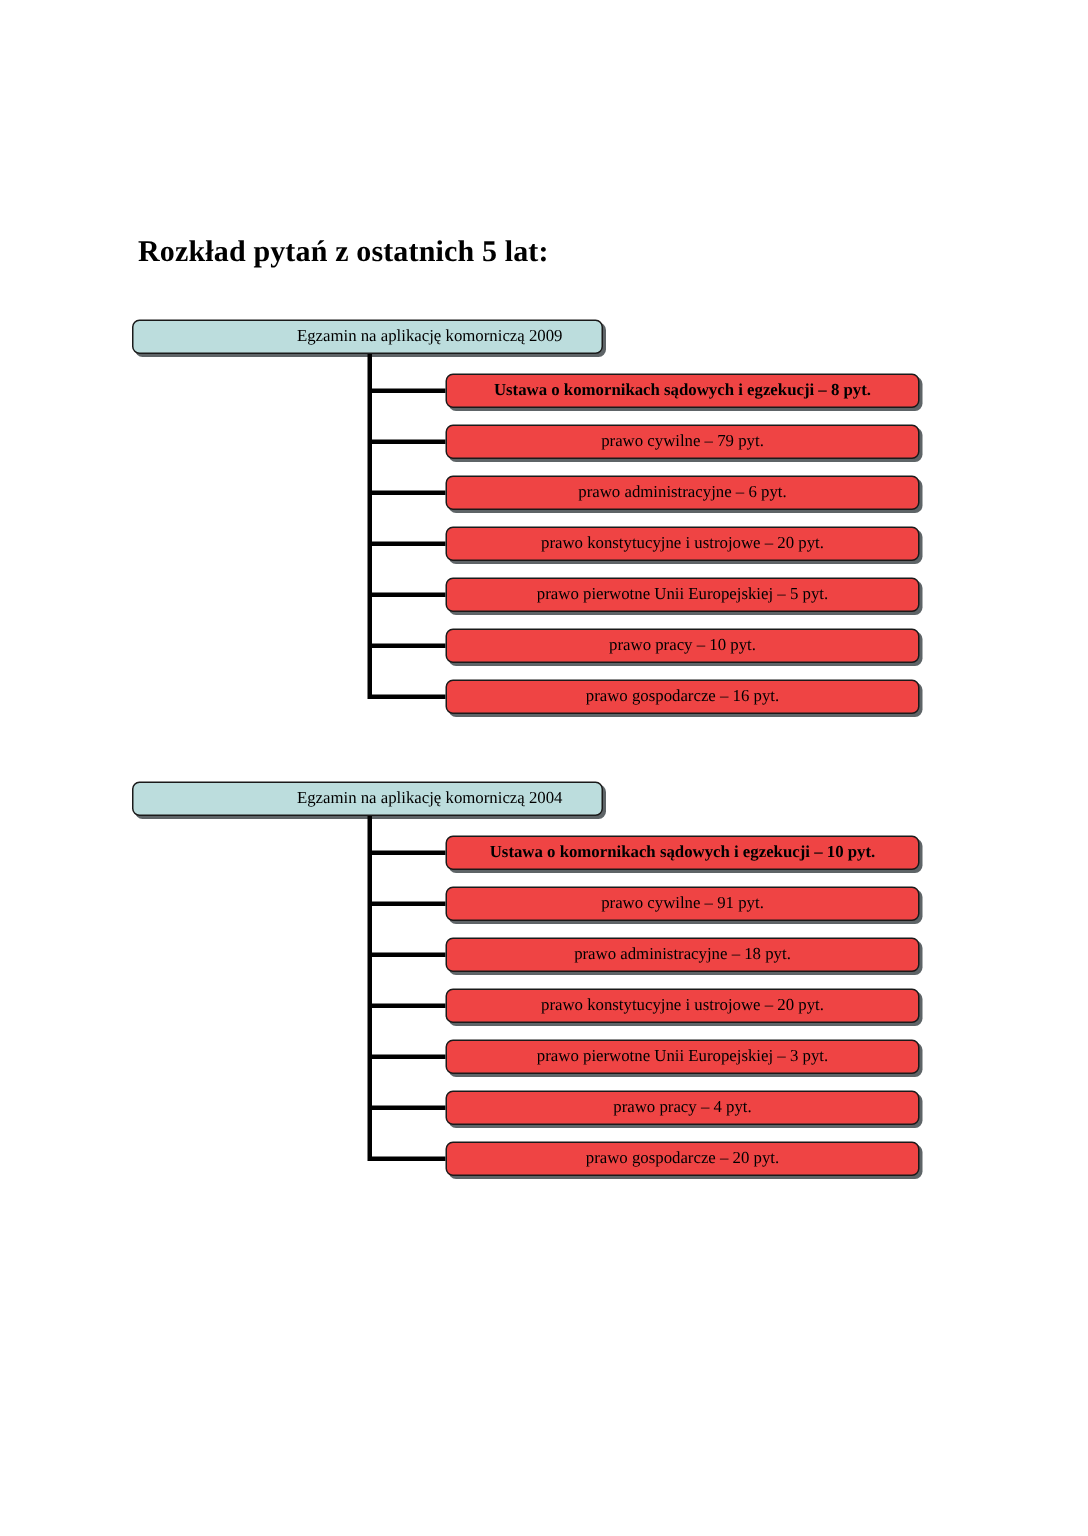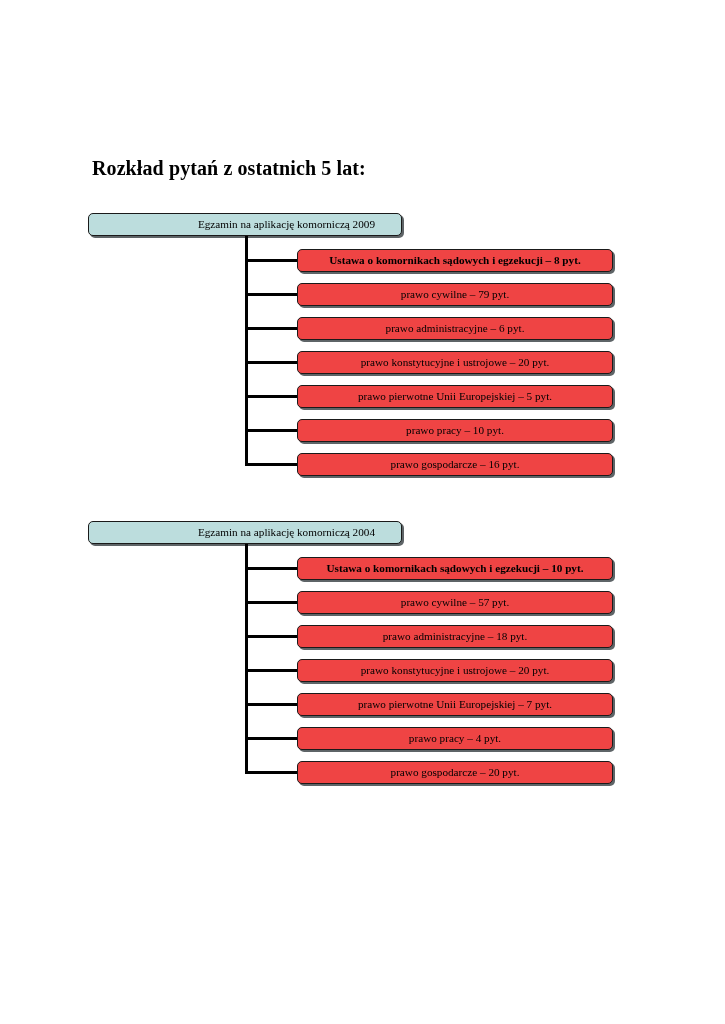--- a/index.html
+++ b/index.html
@@ -178,39 +178,39 @@
     <div class="children">
         <div class="child-row" style="top: 36px;">
           <div class="connector"></div>
           <div class="child-box emphasis">
             <span class="node-label">Ustawa o komornikach sądowych i egzekucji – 10 pyt.</span>
           </div>
         </div>
         <div class="child-row" style="top: 70px;">
           <div class="connector"></div>
           <div class="child-box">
-            <span class="node-label">prawo cywilne – 57 pyt.</span>
+            <span class="node-label">prawo cywilne – 91 pyt.</span>
           </div>
         </div>
         <div class="child-row" style="top: 104px;">
           <div class="connector"></div>
           <div class="child-box">
             <span class="node-label">prawo administracyjne – 18 pyt.</span>
           </div>
         </div>
         <div class="child-row" style="top: 138px;">
           <div class="connector"></div>
           <div class="child-box">
             <span class="node-label">prawo konstytucyjne i ustrojowe – 20 pyt.</span>
           </div>
         </div>
         <div class="child-row" style="top: 172px;">
           <div class="connector"></div>
           <div class="child-box">
-            <span class="node-label">prawo pierwotne Unii Europejskiej – 7 pyt.</span>
+            <span class="node-label">prawo pierwotne Unii Europejskiej – 3 pyt.</span>
           </div>
         </div>
         <div class="child-row" style="top: 206px;">
           <div class="connector"></div>
           <div class="child-box">
             <span class="node-label">prawo pracy – 4 pyt.</span>
           </div>
         </div>
         <div class="child-row" style="top: 240px;">
           <div class="connector"></div>

